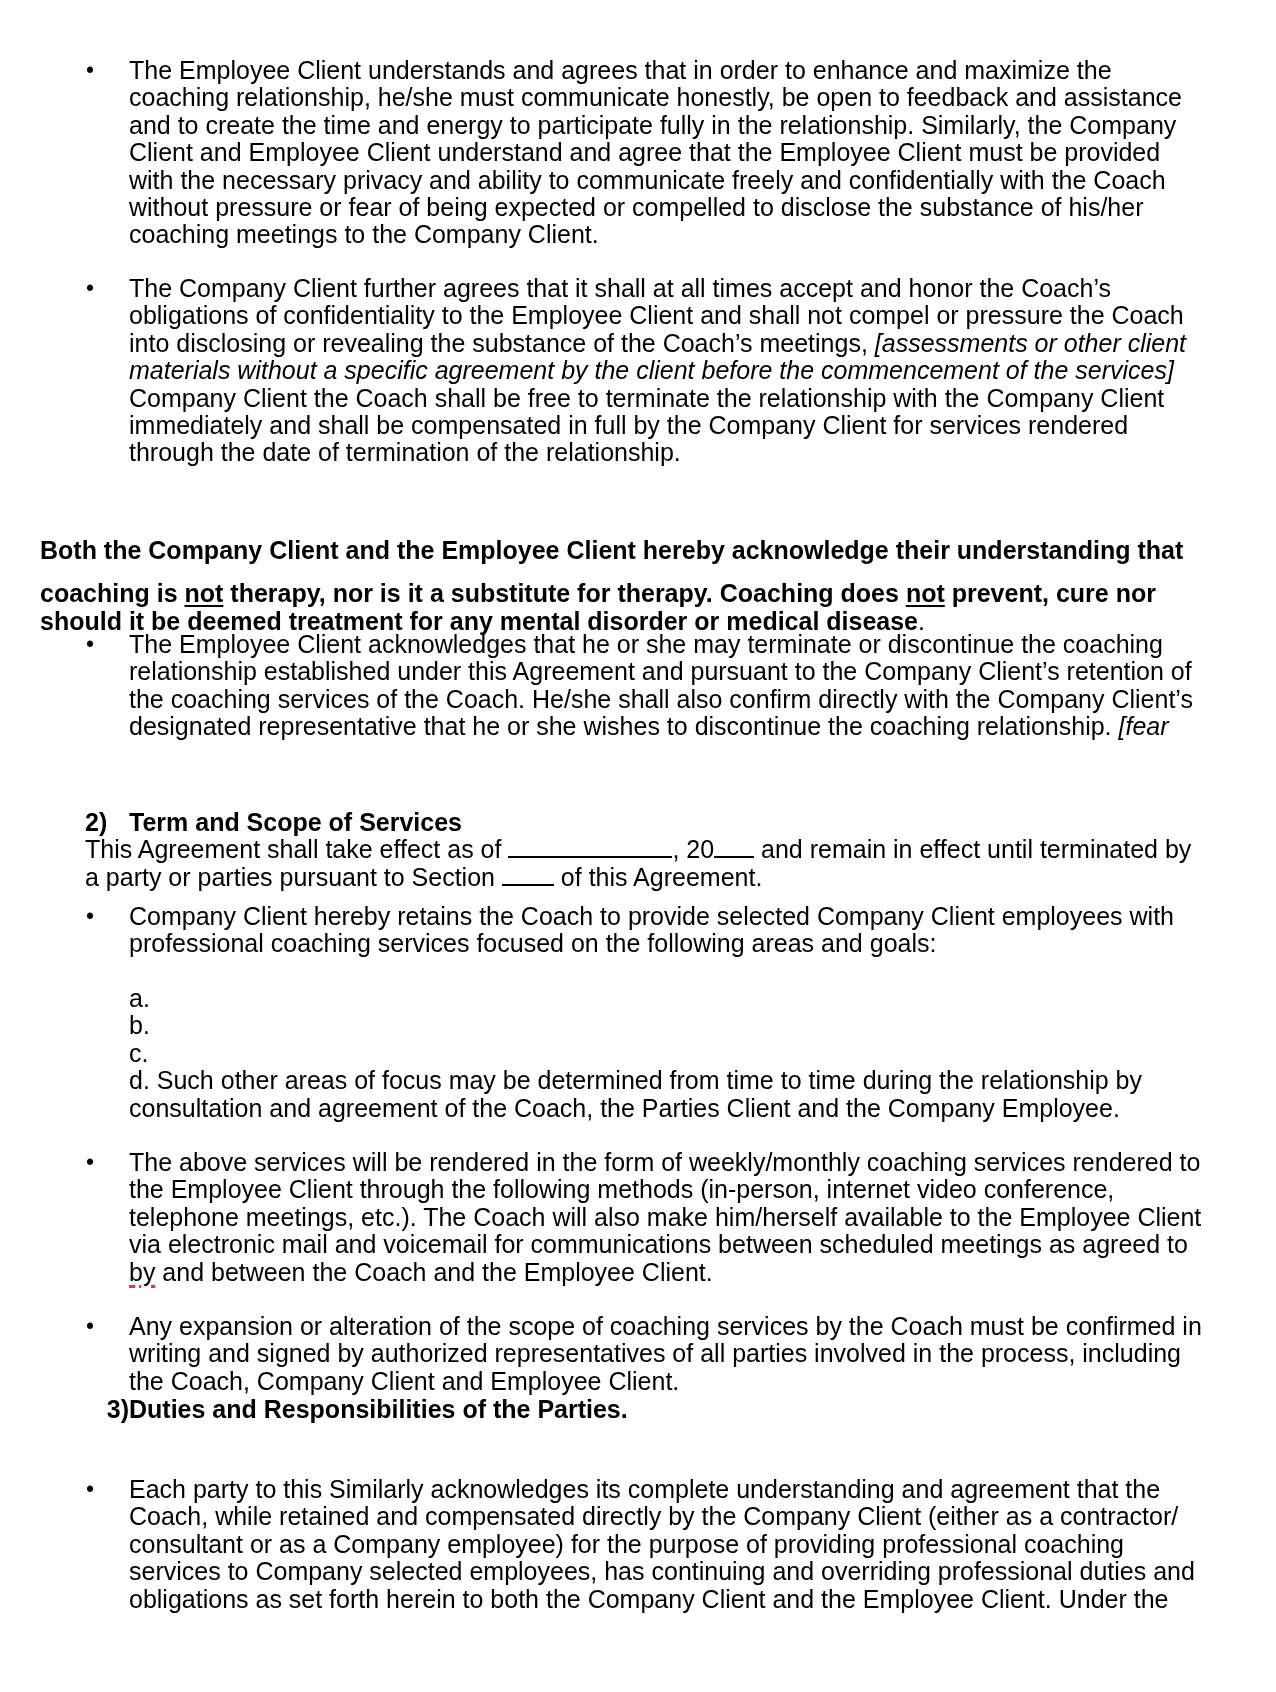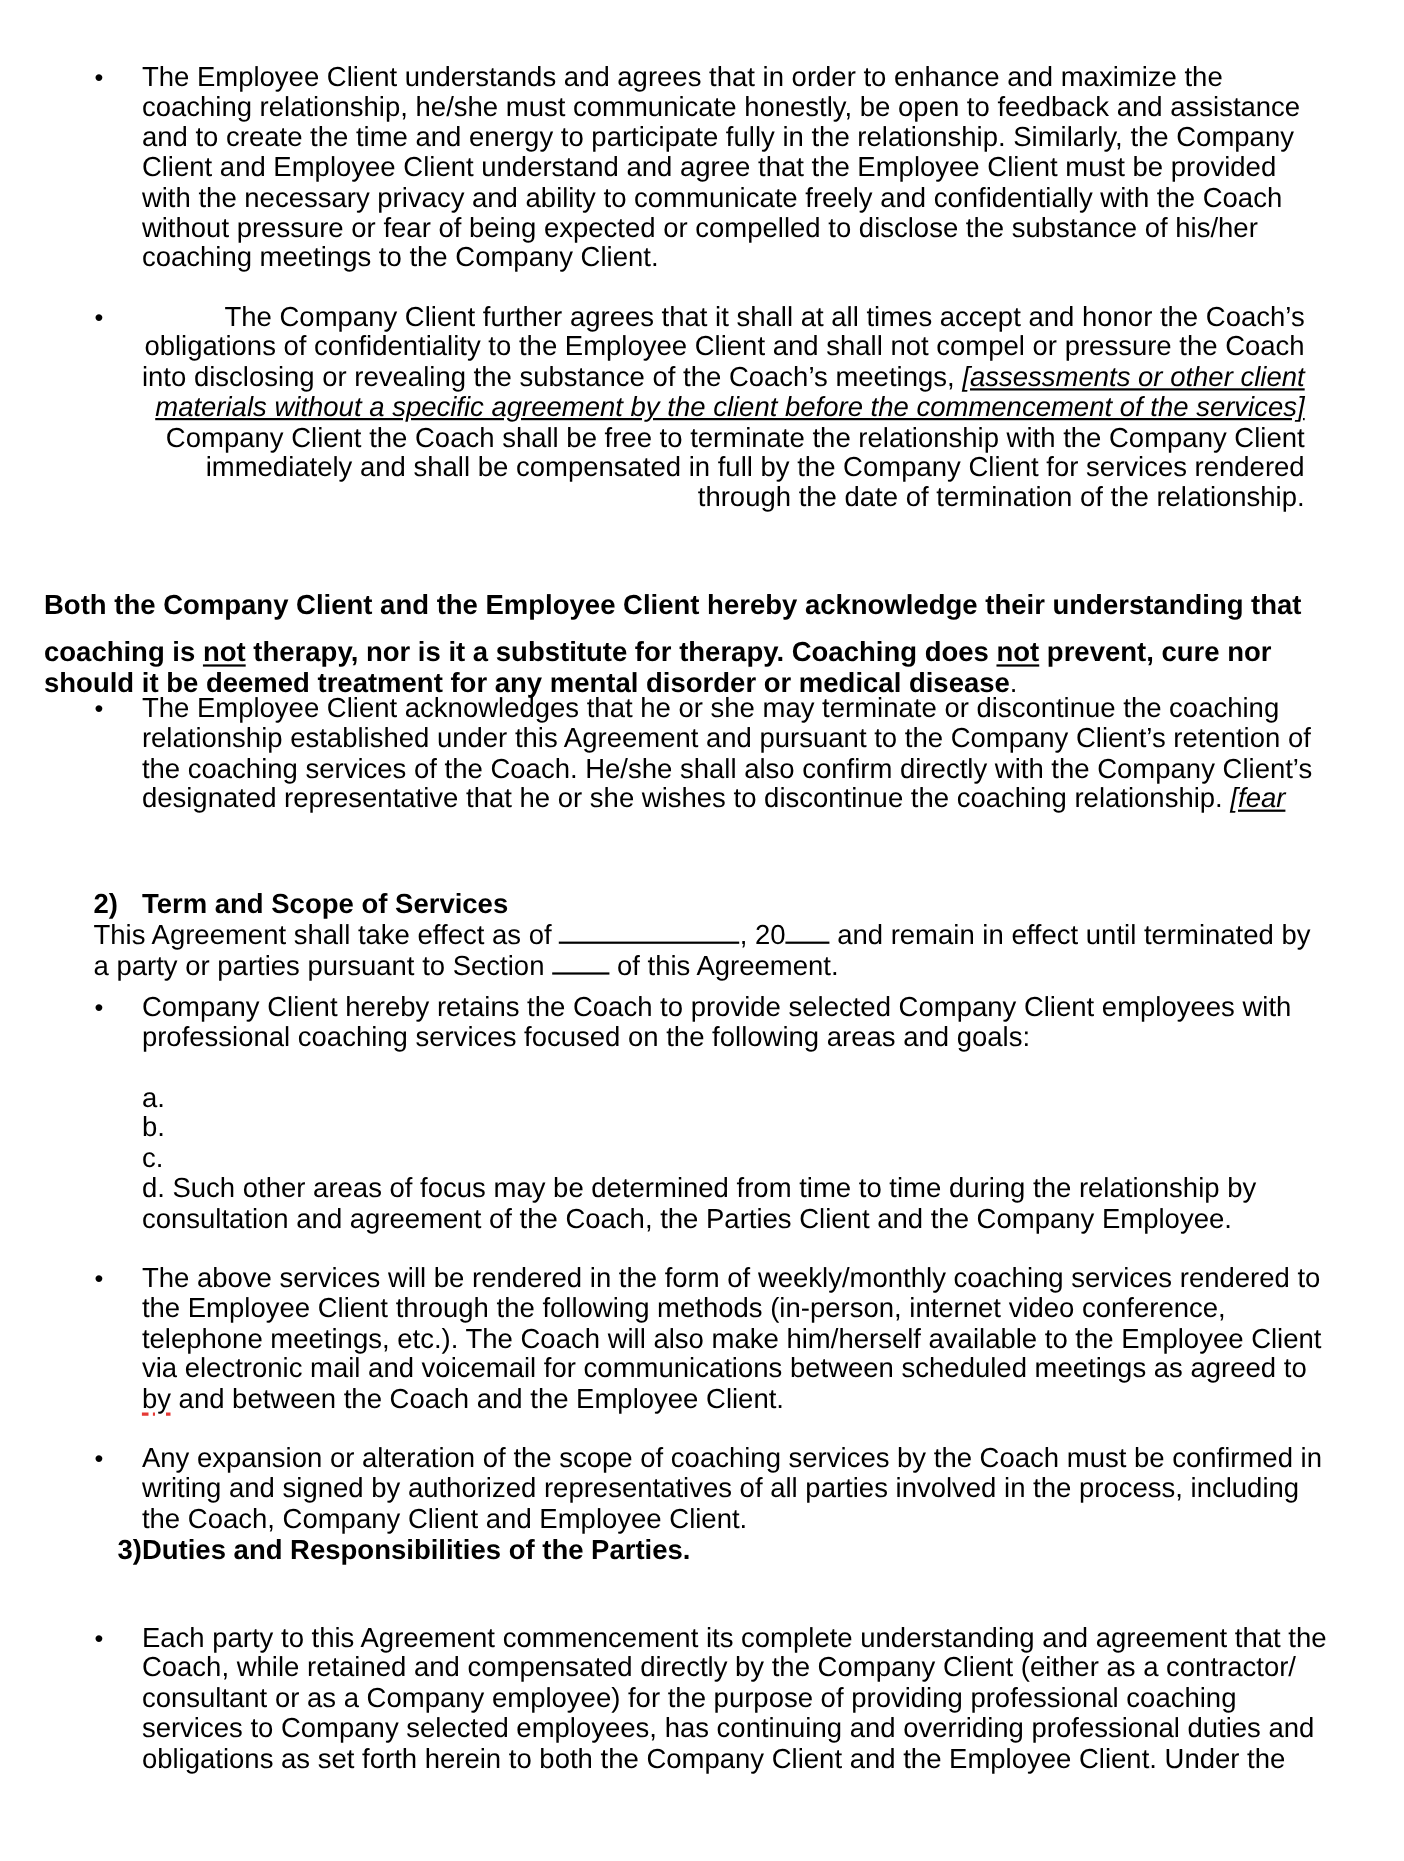--- a/index.html
+++ b/index.html
@@ -12,21 +12,21 @@
       color: #000000;
     }
     .page { position: absolute; left: 0; top: 0; width: 1276px; height: 1692px; }
     .blk { position: absolute; font-size: 25px; line-height: 27.4px; white-space: nowrap; }
     .ln { display: block; height: 27.4px; }
     .bullet { position: absolute; left: 86px; font-size: 23px; line-height: 27.4px; }
     .indent { left: 129px; }
     .flush { left: 40px; }
     .sect { left: 85px; }
     .b { font-weight: bold; margin-top: 16px; }
-    .i { font-style: italic; text-decoration: underline; }
+    .i { font-style: italic; }
     .u { text-decoration: underline; text-underline-offset: 3px; text-decoration-thickness: 2px; }
     .spell { text-decoration: underline dashed #e53935; text-underline-offset: 4px; text-decoration-thickness: 3px; }
     .sec-num { display: inline-block; width: 44px; }
     .blank { display: inline-block; border-bottom: 2px solid #000; height: 20px; vertical-align: baseline; }
   </style>
 </head>
 <body>
 
 <div class="page">
 
@@ -35,21 +35,21 @@
     <span class="ln">The Employee Client understands and agrees that in order to enhance and maximize the</span>
     <span class="ln">coaching relationship, he/she must communicate honestly, be open to feedback and assistance</span>
     <span class="ln">and to create the time and energy to participate fully in the relationship. Similarly, the Company</span>
     <span class="ln">Client and Employee Client understand and agree that the Employee Client must be provided</span>
     <span class="ln">with the necessary privacy and ability to communicate freely and confidentially with the Coach</span>
     <span class="ln">without pressure or fear of being expected or compelled to disclose the substance of his/her</span>
     <span class="ln">coaching meetings to the Company Client.</span>
   </div>
 
   <span class="bullet" style="top:275px;">•</span>
-  <div class="blk indent" style="top:275px;text-align:right;">
+  <div class="blk indent" style="top:275px;">
     <span class="ln">The Company Client further agrees that it shall at all times accept and honor the Coach’s</span>
     <span class="ln">obligations of confidentiality to the Employee Client and shall not compel or pressure the Coach</span>
     <span class="ln"><span>into disclosing or revealing the substance of the Coach’s meetings, </span><span class="i">[assessments or other client</span></span>
     <span class="ln i">materials without a specific agreement by the client before the commencement of the services]</span>
     <span class="ln">Company Client the Coach shall be free to terminate the relationship with the Company Client</span>
     <span class="ln">immediately and shall be compensated in full by the Company Client for services rendered</span>
     <span class="ln">through the date of termination of the relationship.</span>
   </div>
 
   <div class="blk flush" style="top:521px;">
@@ -100,20 +100,20 @@
     <span class="ln">Any expansion or alteration of the scope of coaching services by the Coach must be confirmed in</span>
     <span class="ln">writing and signed by authorized representatives of all parties involved in the process, including</span>
     <span class="ln">the Coach, Company Client and Employee Client.</span>
   </div>
 
   <div class="blk sect" style="top:1380px;text-align:right;">
     <span class="ln b"><span class="sec-num">3)</span><span>Duties and Responsibilities of the Parties.</span></span>
   </div>
   <span class="bullet" style="top:1476px;">•</span>
   <div class="blk indent" style="top:1476px;">
-    <span class="ln">Each party to this Agreement commencement its complete understanding and agreement that the</span>
+    <span class="ln">Each party to this Similarly acknowledges its complete understanding and agreement that the</span>
     <span class="ln">Coach, while retained and compensated directly by the Company Client (either as a contractor/</span>
     <span class="ln">consultant or as a Company employee) for the purpose of providing professional coaching</span>
     <span class="ln">services to Company selected employees, has continuing and overriding professional duties and</span>
     <span class="ln">obligations as set forth herein to both the Company Client and the Employee Client. Under the</span>
   </div>
 
 </div>
 
 </body></html>

